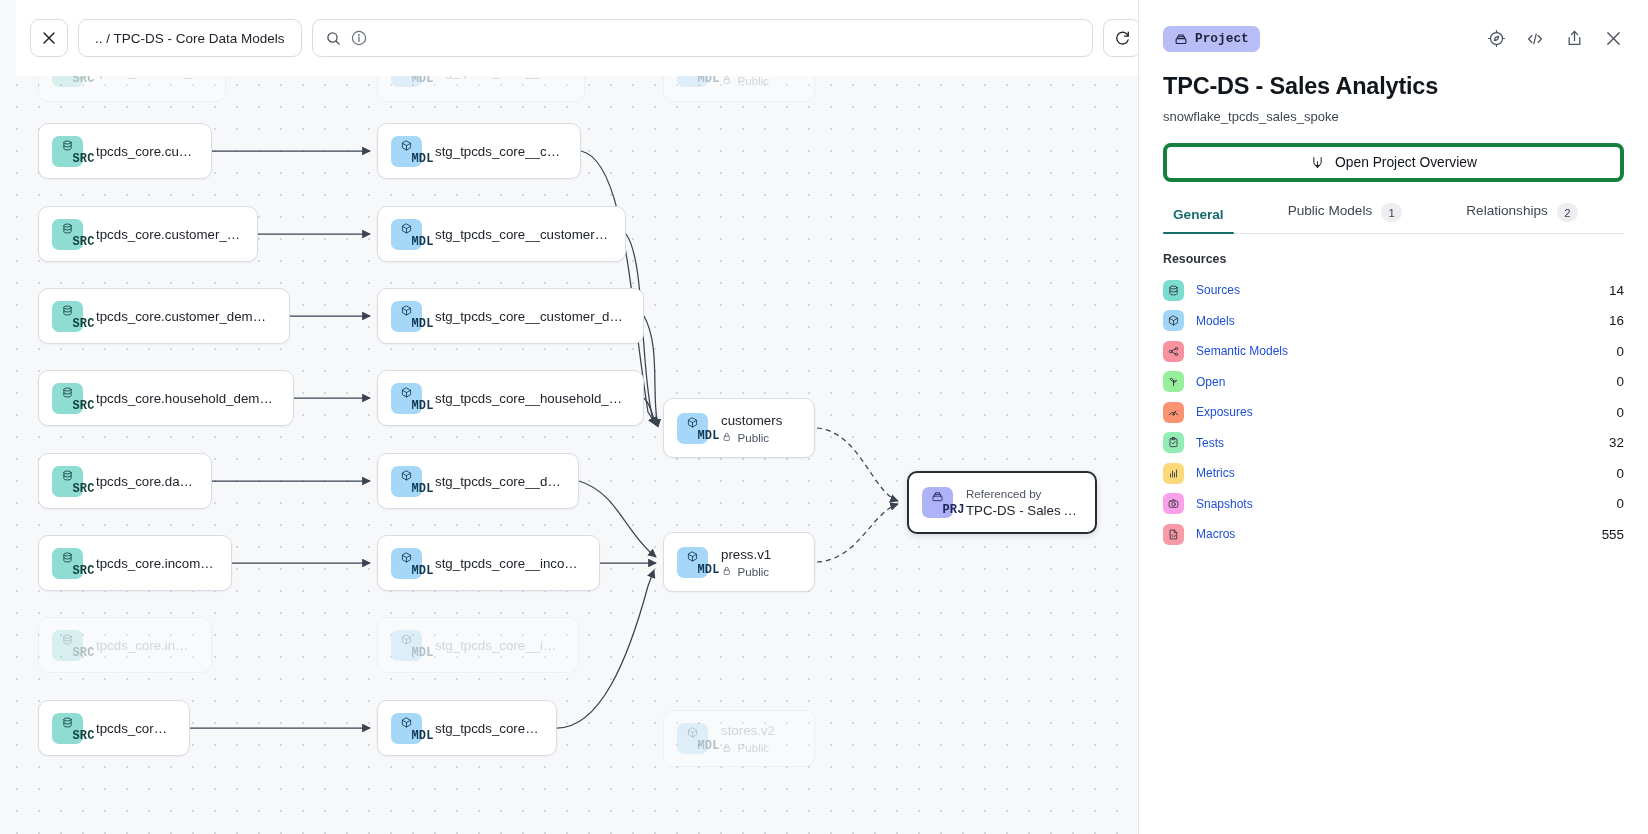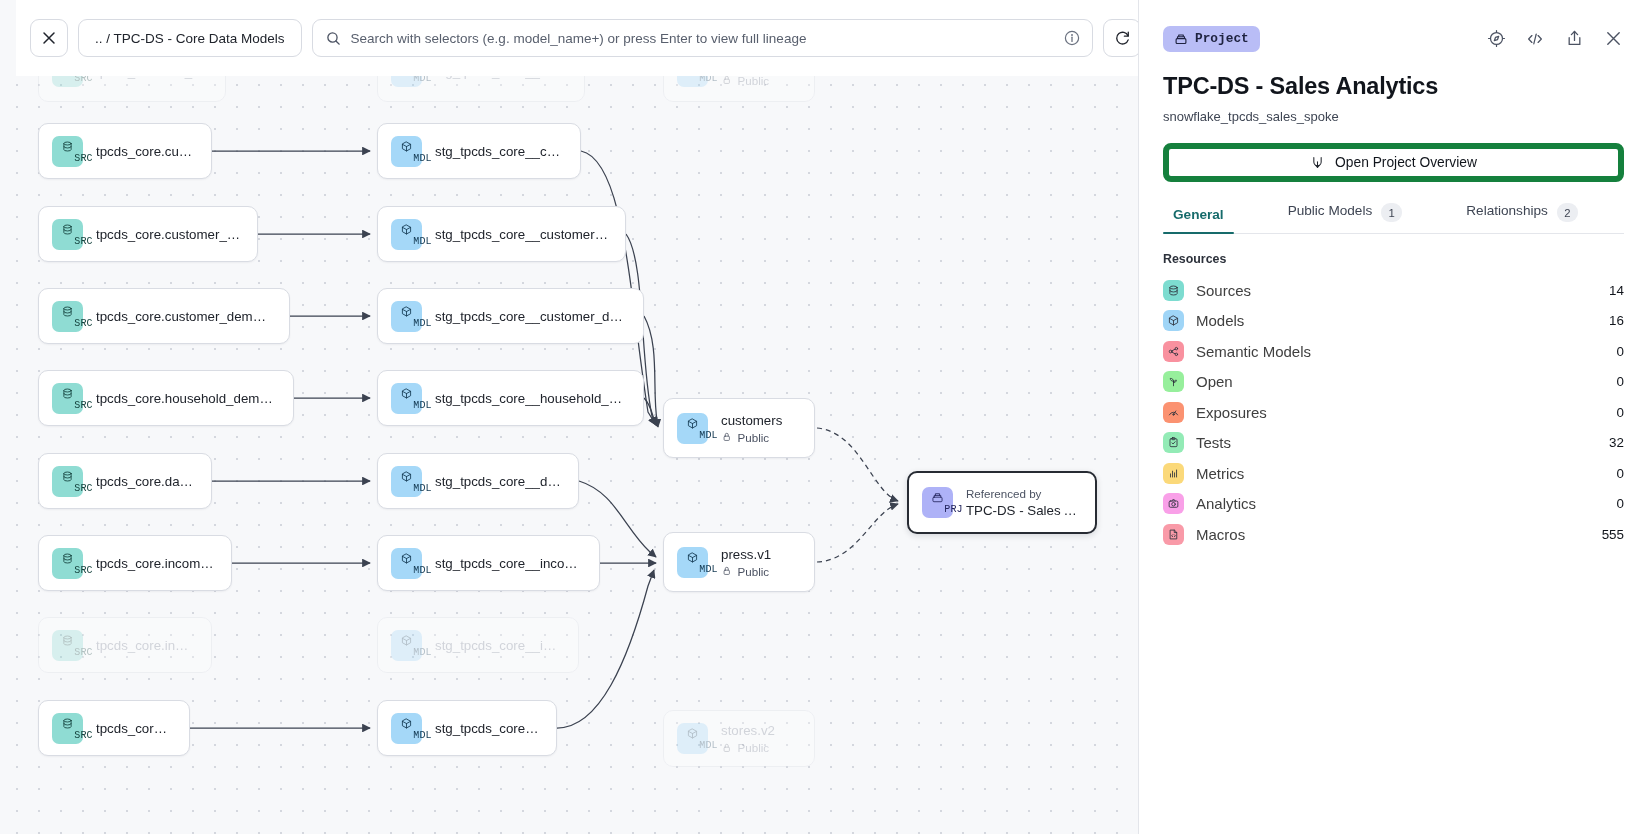--- a/index.html
+++ b/index.html
@@ -90,21 +90,21 @@
     width: 31px; height: 31px; border-radius: 7px;
     flex: none;
     display: flex; flex-direction: column;
     align-items: center; justify-content: center;
     gap: 0px;
     line-height: 1;
   }
   .node .badge .bi { display: block; margin-top: 1px; }
   .node .badge .bt {
     font-family: "Liberation Mono", monospace;
-    font-size: 10px; letter-spacing: .2px; font-weight: 400;
+    font-size: 12px; letter-spacing: .2px; font-weight: 700;
     margin-top: 1px;
     margin-left: 32px;
   }
   .badge-src { background: #8fdcd3; }
   .badge-src .bt { color: #14423d; }
   .badge-mdl { background: #a5d8f8; }
   .badge-mdl .bt { color: #123851; }
   .badge-prj { background: #aeb2f7; }
   .badge-prj .bt { color: #22245c; }
 
@@ -154,21 +154,21 @@
 
   .panel-title {
     font-size: 23.5px; font-weight: 700; color: #11151c;
     margin-top: 13px; letter-spacing: -.2px;
   }
   .panel-sub { font-size: 13px; color: #3e4553; margin-top: 9px; }
 
   .overview-btn {
     margin-top: 19px;
     height: 39px; width: 100%;
-    border: 6px solid #15803d; border-radius: 8px;
+    border: 4px solid #15803d; border-radius: 8px;
     background: #fff; cursor: pointer;
     display: flex; align-items: center; justify-content: center; gap: 10px;
     font-size: 13.8px; color: #11151c;
     font-family: "Liberation Sans", sans-serif;
   }
 
   .tabs {
     margin-top: 21px;
     display: flex; align-items: flex-end; gap: 0;
     border-bottom: 1px solid #e4e6eb;
@@ -199,21 +199,21 @@
   .res-list { margin-top: 9px; }
   .res-row {
     display: flex; align-items: center;
     height: 30.5px; cursor: pointer;
   }
   .ricon {
     width: 21px; height: 21px; border-radius: 6px;
     display: flex; align-items: center; justify-content: center;
     flex: none; margin-right: 12px;
   }
-  .rlabel { font-size: 15px; color: #404040; flex: 1; }
+  .rlabel { font-size: 12px; color: #1d4ed8; flex: 1; }
   .rvalue { font-size: 13.4px; color: #11151c; text-align: right; }
 
   svg { display: block; }
 </style>
 </head>
 <body>
 
 <div id="app">
 
   <div class="canvas-pane">
@@ -578,21 +578,20 @@
           </svg>
       </div>
       <div class="breadcrumb">.. / TPC-DS - Core Data Models</div>
       <div class="searchbar">
         <span>
           <svg width="15" height="15" viewBox="0 0 16 16">
               <circle cx="6.9" cy="6.9" r="4.9" stroke="#4b5262" stroke-width="1.4" fill="none"></circle>
               <path d="M10.6 10.6 L14 14" stroke="#4b5262" stroke-width="1.5" stroke-linecap="round"></path>
             </svg>
         </span>
-        <input class="s-input" value="" placeholder="Search with selectors (e.g. model_name+) or press Enter to view full lineage" style="">
         <span>
           <svg width="16" height="16" viewBox="0 0 16 16">
               <circle cx="8" cy="8" r="6.6" stroke="#6a717f" stroke-width="1.2" fill="none"></circle>
               <circle cx="8" cy="5" r=".95" fill="#6a717f"></circle>
               <path d="M8 7.2 L8 11.4" stroke="#6a717f" stroke-width="1.3" stroke-linecap="round"></path>
             </svg>
         </span>
       </div>
       <div class="tb-btn">
         <svg width="17" height="17" viewBox="0 0 18 18" fill="none">
@@ -755,21 +754,21 @@
           <div class="rvalue">0</div>
         </div>
         <div class="res-row">
           <div class="ricon" style="background: rgb(249, 160, 232);">
             <svg width="13" height="13" viewBox="0 0 20 20" fill="none" stroke="#2c313b" stroke-width="1.3" stroke-linecap="round" stroke-linejoin="round">
               <rect x="3.3" y="6.2" width="13.4" height="9.6" rx="1.8"></rect>
               <path d="M7.4 6.2 L8.7 4.2 L11.3 4.2 L12.6 6.2"></path>
               <circle cx="10" cy="11.1" r="2.7"></circle>
             </svg>
           </div>
-          <div class="rlabel">Analytics</div>
+          <div class="rlabel">Snapshots</div>
           <div class="rvalue">0</div>
         </div>
         <div class="res-row">
           <div class="ricon" style="background: rgb(249, 154, 168);">
             <svg width="13" height="13" viewBox="0 0 20 20" fill="none" stroke="#2c313b" stroke-width="1.3" stroke-linecap="round" stroke-linejoin="round">
               <path d="M5.4 3.2 L11.4 3.2 L15 6.8 L15 16.8 L5.4 16.8 Z"></path>
               <path d="M11.2 3.3 L11.2 7 L14.9 7"></path>
               <path d="M8.6 10.4 L7.2 11.9 L8.6 13.4"></path>
               <path d="M11.4 10.4 L12.8 11.9 L11.4 13.4"></path>
             </svg>

